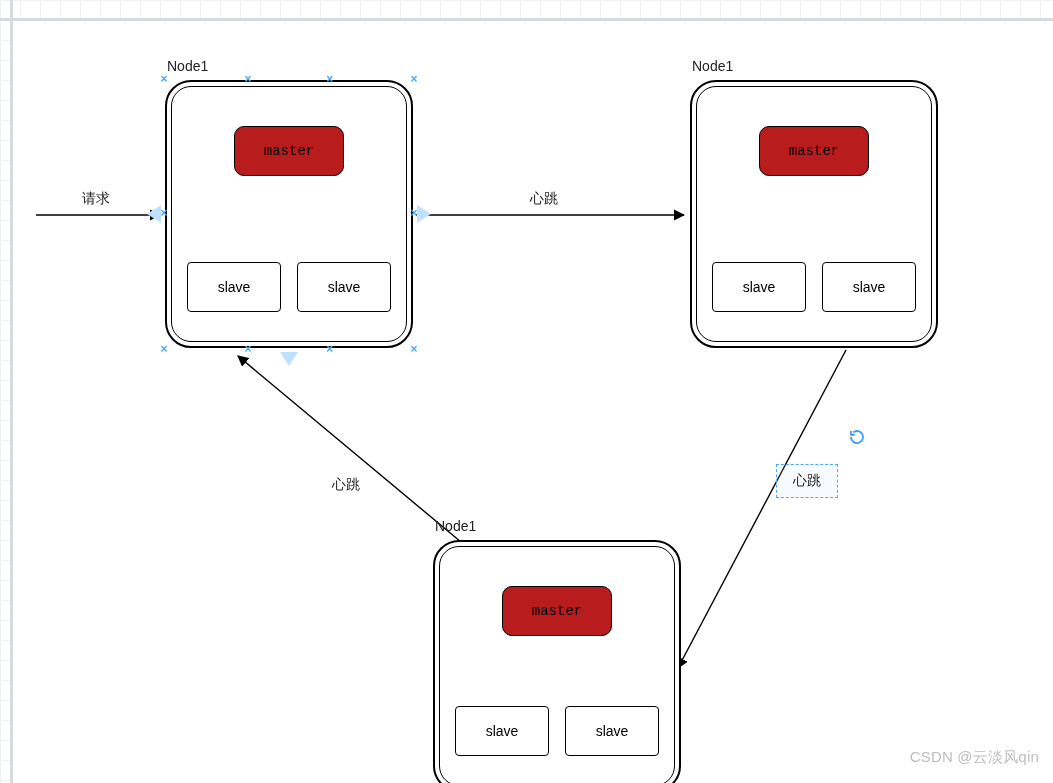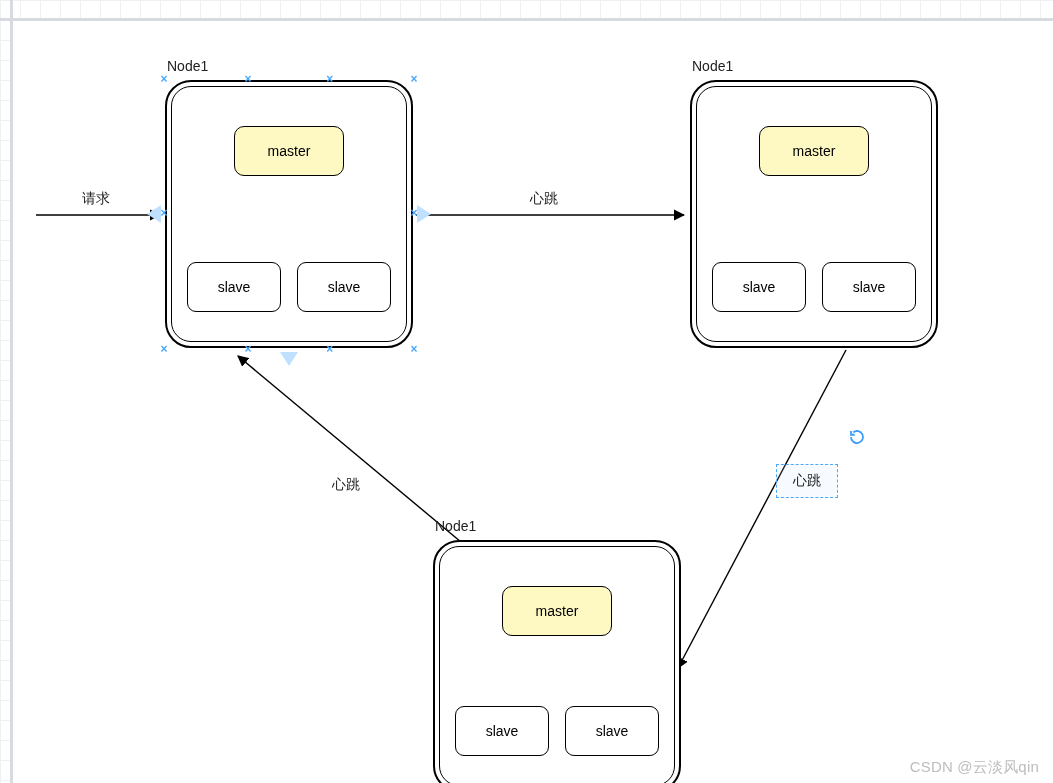--- a/index.html
+++ b/index.html
@@ -75,33 +75,34 @@
   }
   .master {
     position: absolute;
     left: 50%;
     top: 44px;
     transform: translateX(-50%);
     width: 108px;
     height: 48px;
     border: 1px solid #000;
     border-radius: 10px;
-    background: #fef9c3;
+    background: #b91c1c;
     display: flex;
     align-items: center;
     justify-content: center;
     font-size: 14px;
+    font-family: Liberation Mono, monospace;
   }
   .slave {
     position: absolute;
     bottom: 34px;
     width: 92px;
     height: 48px;
     border: 1px solid #000;
-    border-radius: 9px;
+    border-radius: 4px;
     background: #fff;
     display: flex;
     align-items: center;
     justify-content: center;
     font-size: 14px;
   }
   .slave.left  { left: 20px; }
   .slave.right { right: 20px; }
 
   
@@ -144,21 +145,21 @@
 
   .rotate-icon {
     position: absolute;
     width: 18px; height: 18px;
     color: #3b9cff;
   }
 
   .watermark {
     position: absolute;
     right: 14px;
-    bottom: 6px;
+    bottom: 16px;
     font-size: 15px;
     color: #bdbdbd;
     letter-spacing: 0.2px;
     user-select: none;
   }
 
   svg.edges {
     position: absolute;
     inset: 0;
     width: 1053px;

